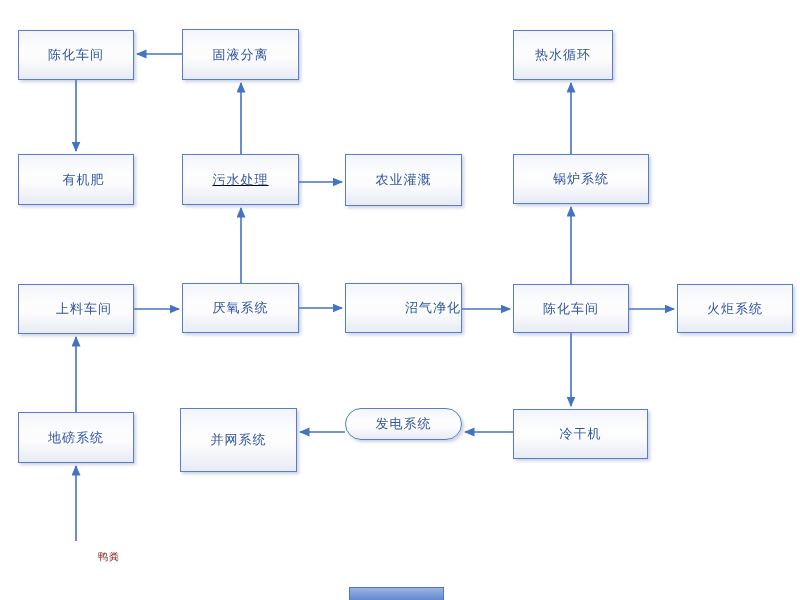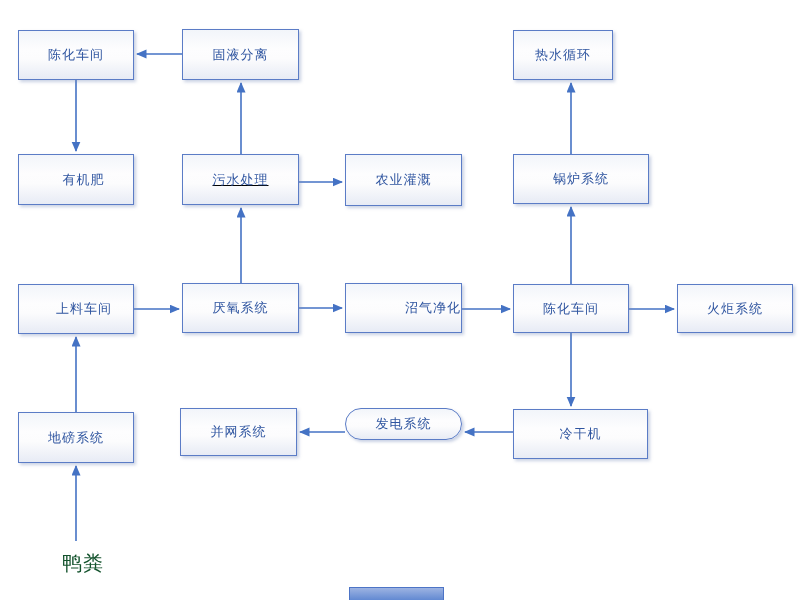--- a/index.html
+++ b/index.html
@@ -18,24 +18,25 @@
     display:flex;align-items:center;justify-content:center;
   }
   .node-label{
     color:#2f55a0;
     font-size:13px;
     letter-spacing:1px;
     white-space:nowrap;
   }
   .free-label{
     position:absolute;
-    color:#14532d;
-    font-size:20px;
+    color:#7f1d1d;
+    font-size:10px;
     letter-spacing:1px;
     white-space:nowrap;
+    margin-left:36px;
   }
   #edge-layer{position:absolute;left:0;top:0;pointer-events:none;}
   .fragment{
     position:absolute;
     box-sizing:border-box;
     border:1px solid #4d74c6;
     border-bottom:none;
     background:linear-gradient(180deg,#9db3e2 0%,#6289d2 100%);
   }
 </style>
@@ -101,21 +102,21 @@
       </div>
       <div class="node" style="left: 513px; top: 284px; width: 116px; height: 49px;">
         <span class="node-label">陈化车间</span>
       </div>
       <div class="node" style="left: 677px; top: 284px; width: 116px; height: 49px;">
         <span class="node-label">火炬系统</span>
       </div>
       <div class="node" style="left: 18px; top: 412px; width: 116px; height: 51px; align-items: center;">
         <span class="node-label">地磅系统</span>
       </div>
-      <div class="node" style="left: 180px; top: 408px; width: 117px; height: 48px;">
+      <div class="node" style="left: 180px; top: 408px; width: 117px; height: 64px;">
         <span class="node-label">并网系统</span>
       </div>
       <div class="node" style="left: 345px; top: 408px; width: 117px; height: 32px; border-radius: 24px;">
         <span class="node-label">发电系统</span>
       </div>
       <div class="node" style="left: 513px; top: 409px; width: 135px; height: 50px;">
         <span class="node-label">冷干机</span>
       </div>
     </div>
   <div id="labels">

